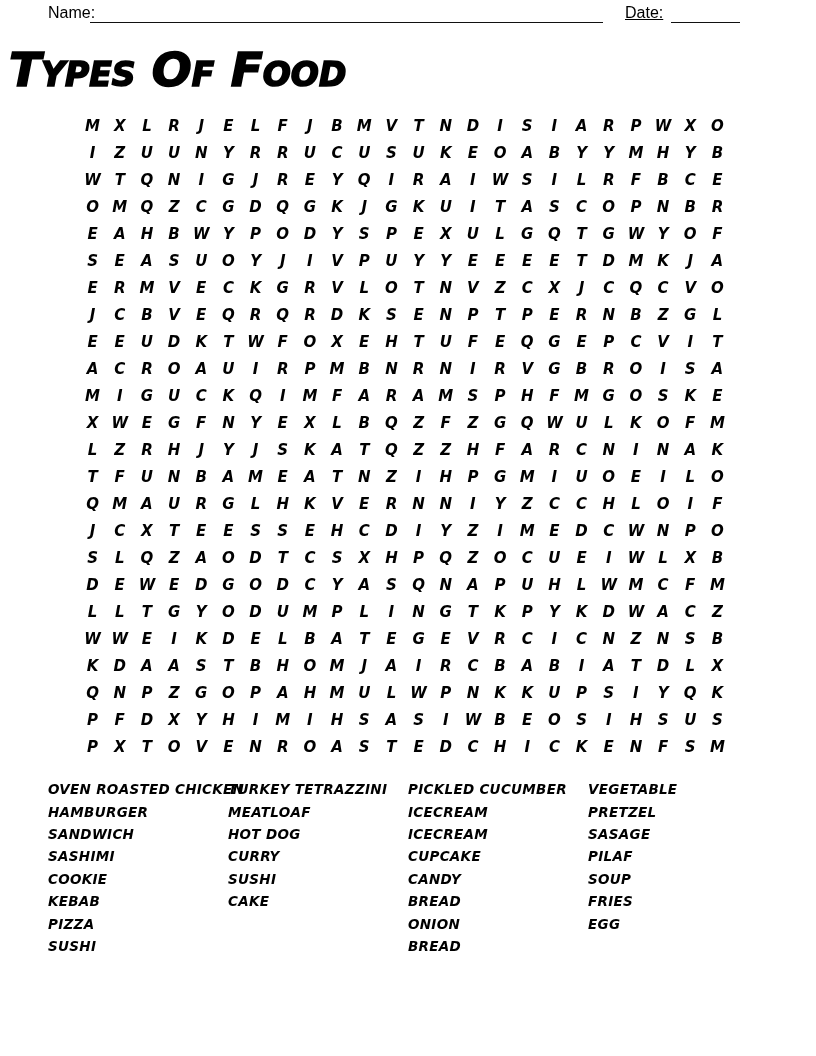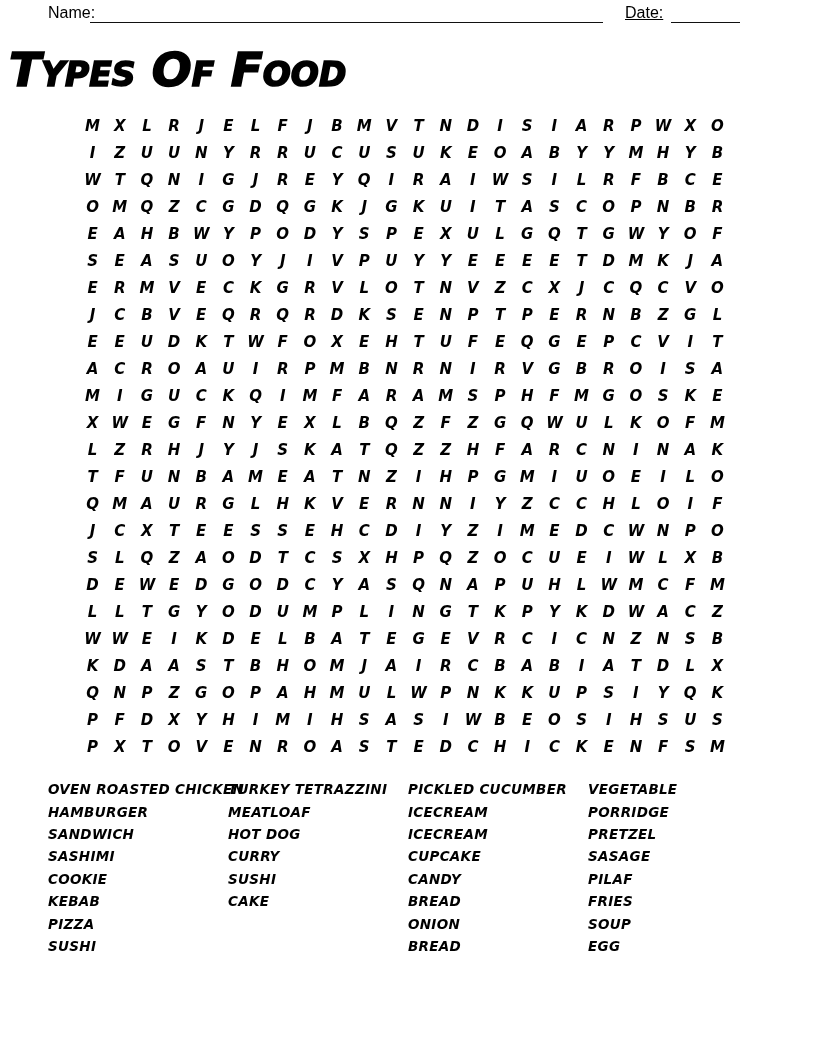--- a/index.html
+++ b/index.html
@@ -667,23 +667,22 @@
         <div class="word">ICECREAM</div>
         <div class="word">ICECREAM</div>
         <div class="word">CUPCAKE</div>
         <div class="word">CANDY</div>
         <div class="word">BREAD</div>
         <div class="word">ONION</div>
         <div class="word">BREAD</div>
       </div>
     <div class="wcol">
         <div class="word">VEGETABLE</div>
-        <div class="word">PORRIDGE</div>
         <div class="word">PRETZEL</div>
         <div class="word">SASAGE</div>
         <div class="word">PILAF</div>
+        <div class="word">SOUP</div>
         <div class="word">FRIES</div>
-        <div class="word">SOUP</div>
         <div class="word">EGG</div>
       </div>
   </div>
 
 </div>
 
 </body></html>

